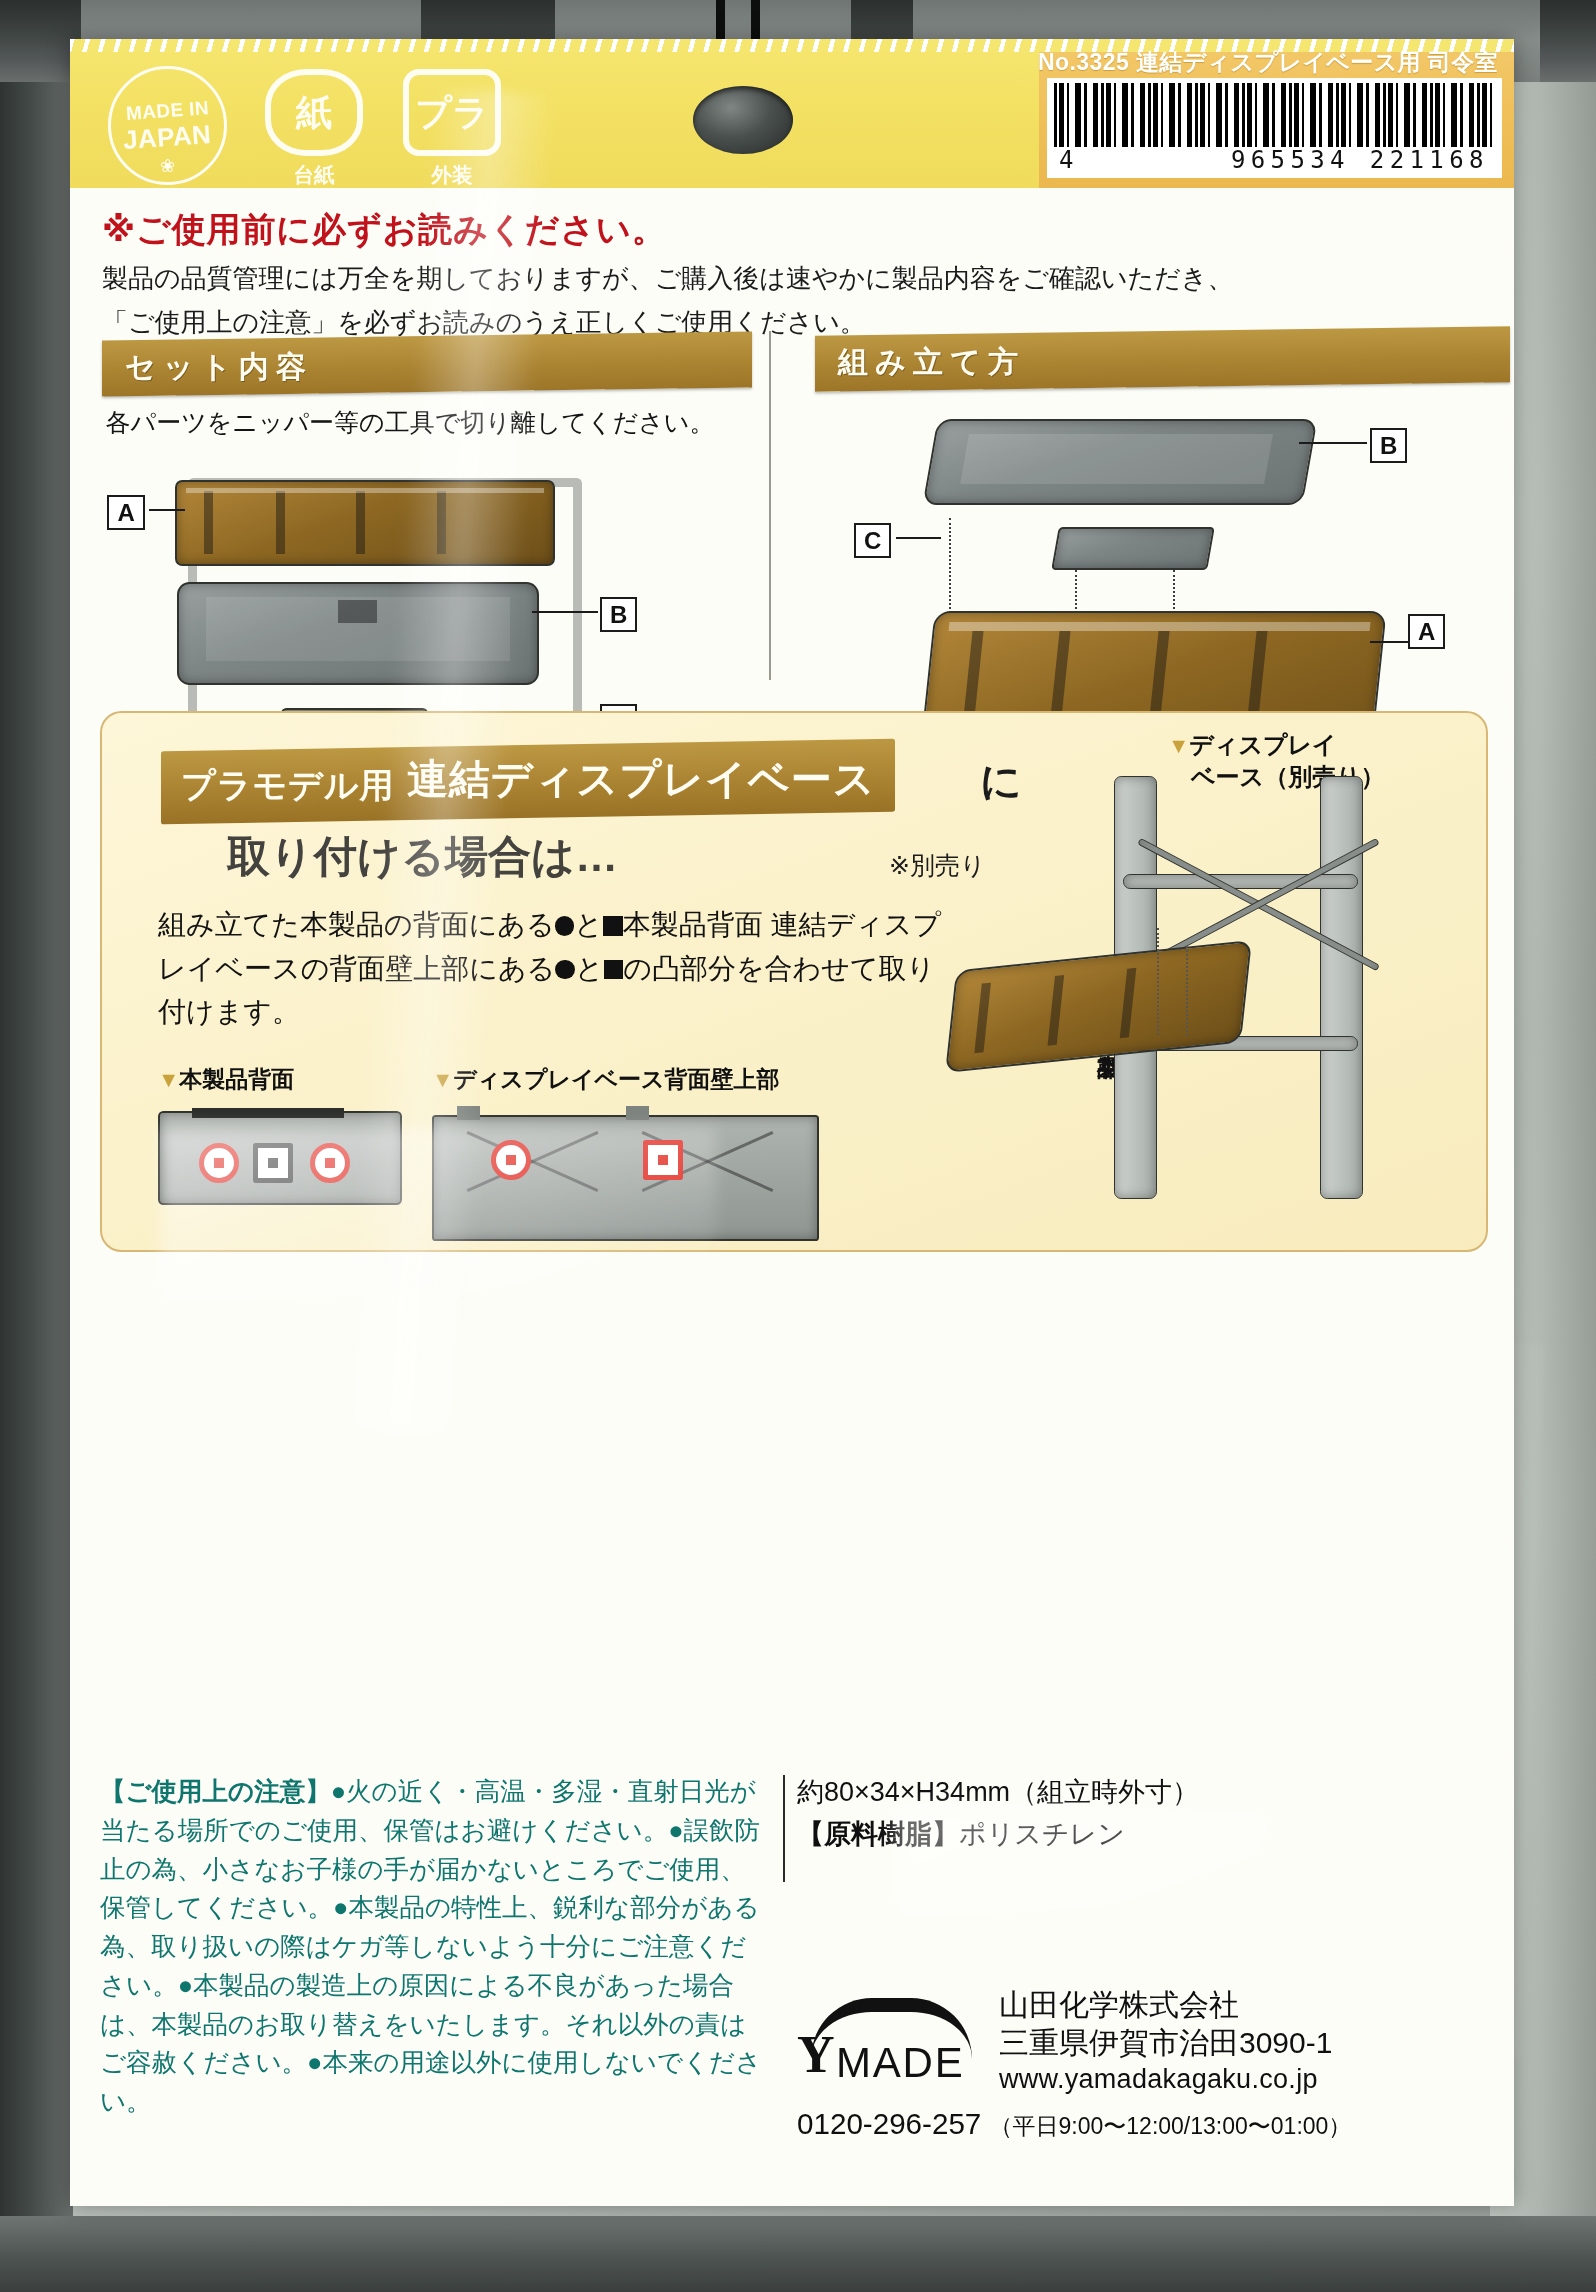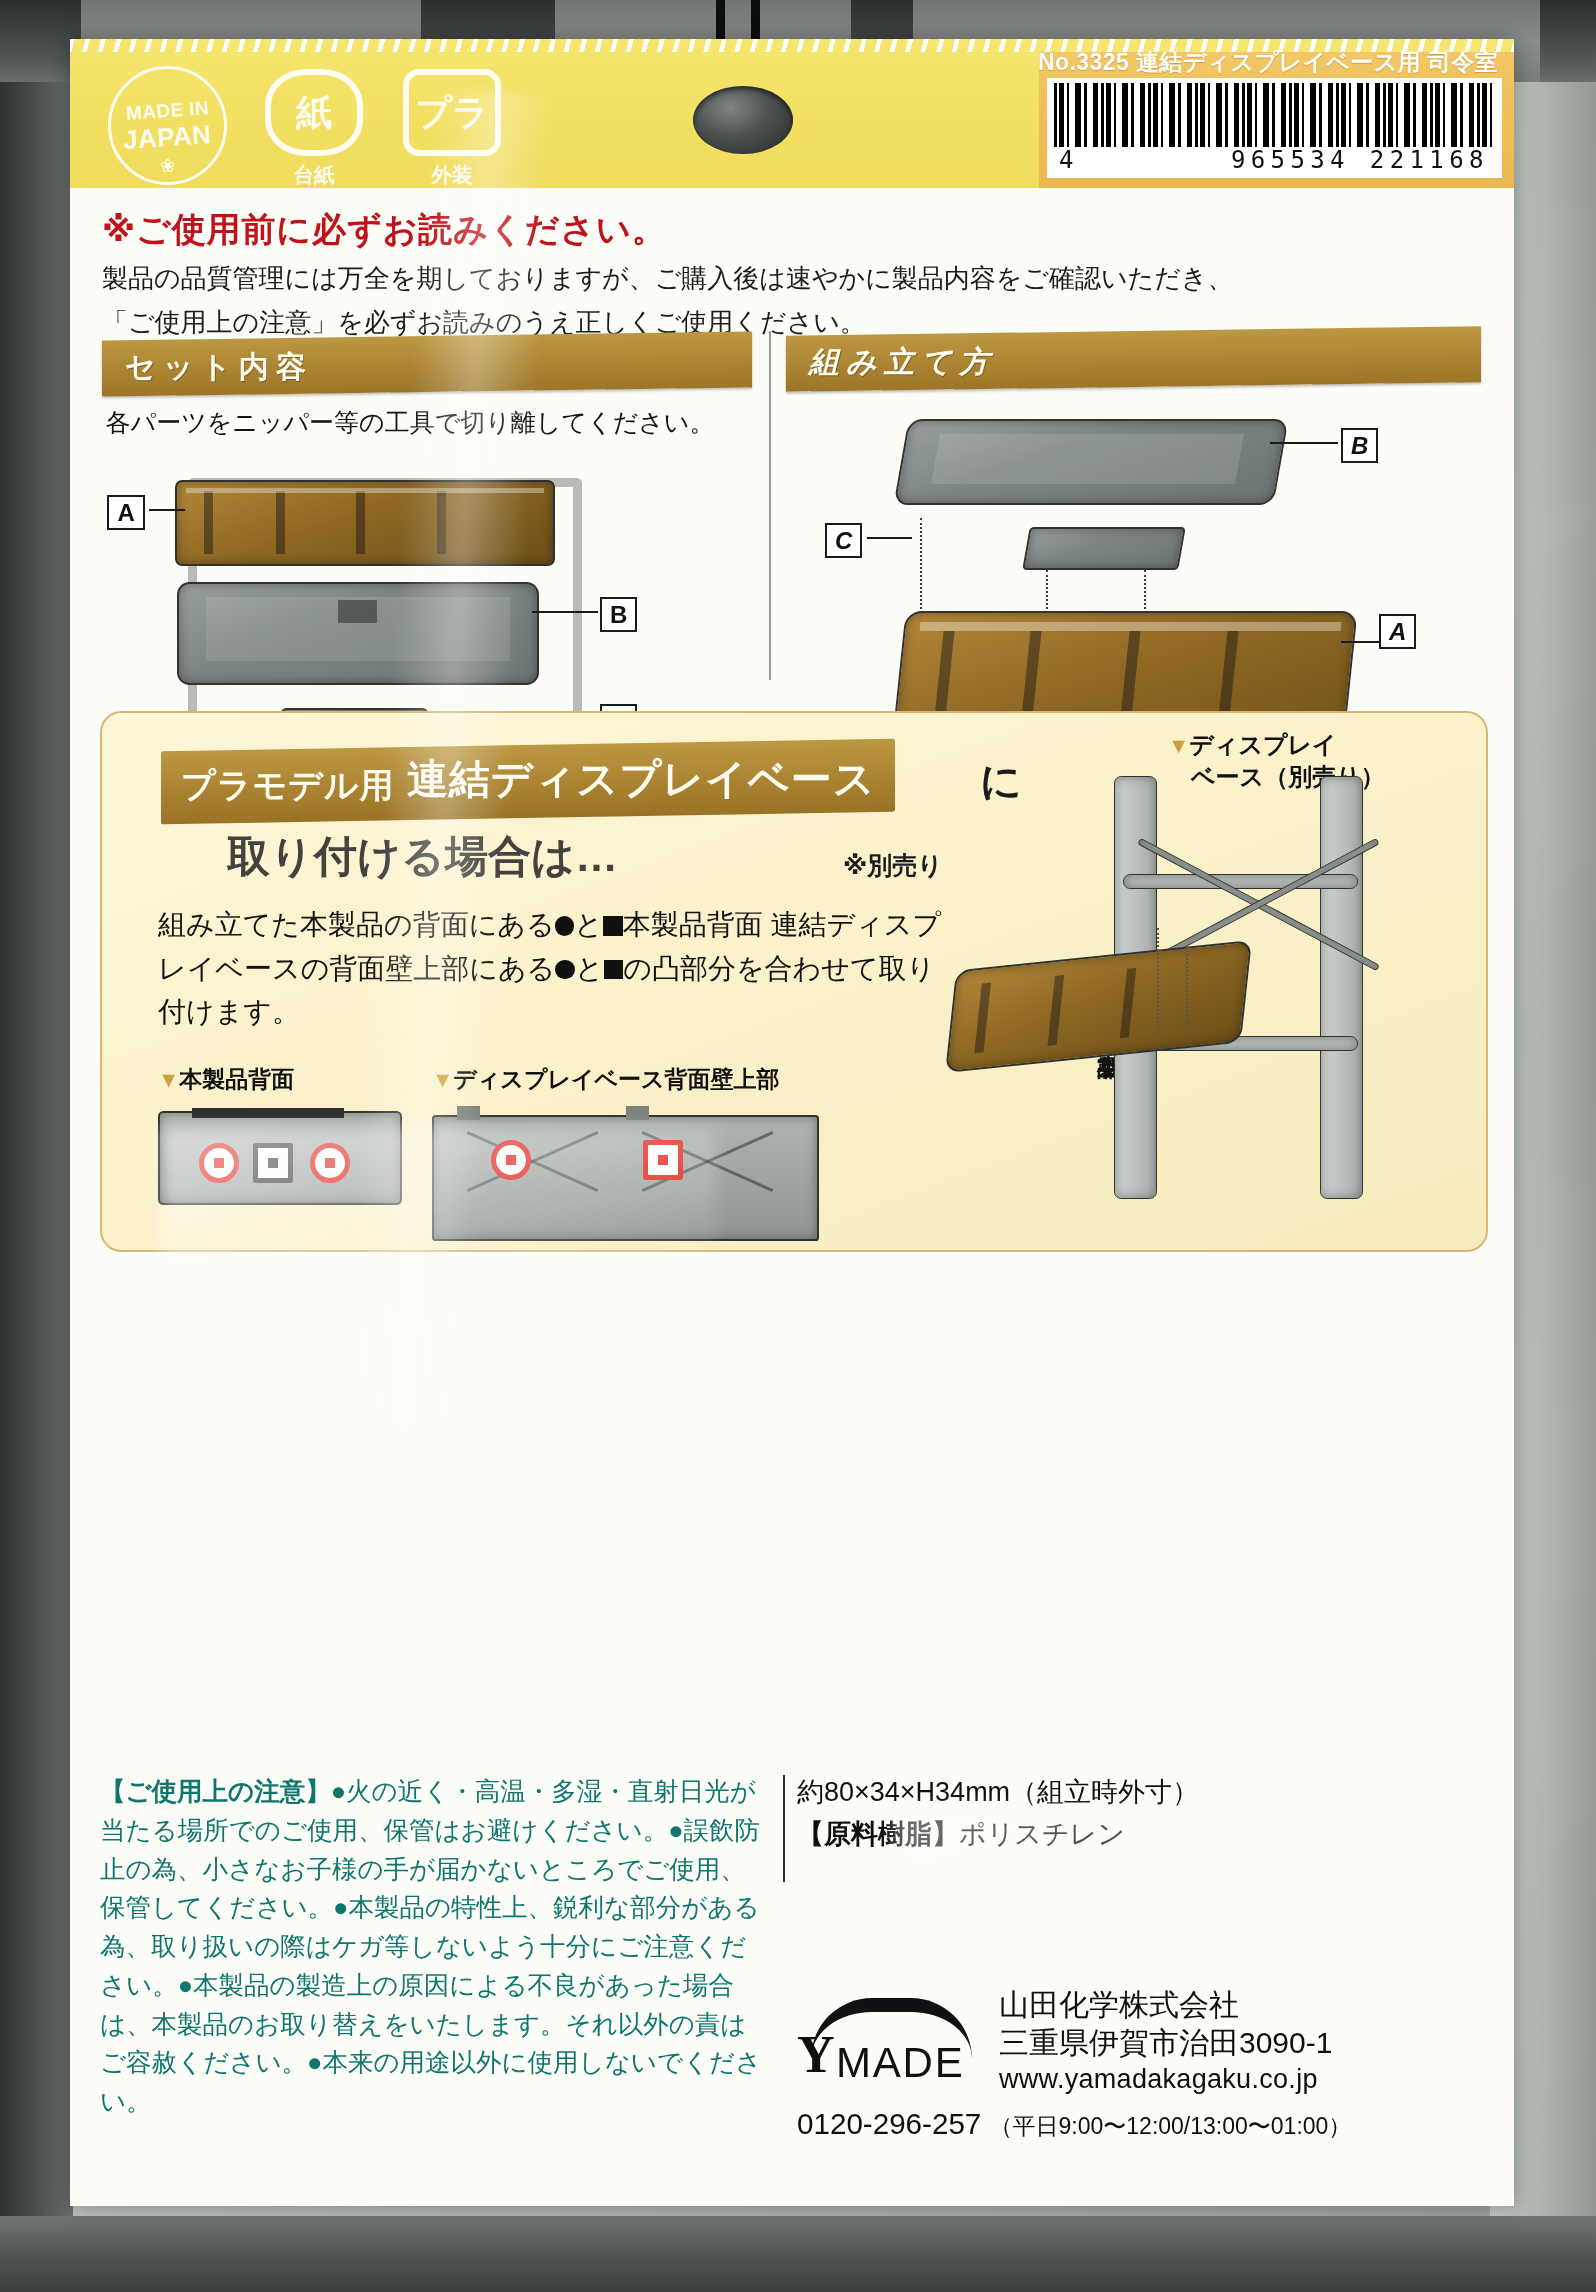--- a/index.html
+++ b/index.html
@@ -128,21 +128,21 @@
     box-shadow:0 1.8px 2.7px rgba(0,0,0,.25);
     display:flex;align-items:center;
     transform:skewY(-.8deg);
   }
   .panel-banner span{
     color:#fffdf2;font-size:30px;font-weight:bold;letter-spacing:7.2px;
     padding-left:23px;transform:skewY(.8deg);
     text-shadow:0.9px 0.9px 0 rgba(90,66,18,.6);
   }
   #panelL{position:absolute;left:32px;top:297px;width:650px;}
-  #panelR{position:absolute;left:716px;top:292px;width:695px;font-style:italic;}
+  #panelR{position:absolute;left:745px;top:292px;width:695px;}
   .panel-note{font-size:25px;color:#141414;margin:14.3px 0 0 3.6px;}
   #vdiv{position:absolute;left:699px;top:292px;width:1.8px;height:349px;background:#9a9a92;}
 
   
   .art{position:relative;}
   .box{position:absolute;border:2.7px solid #1b1b1b;background:#fff;
        font-size:24px;font-weight:bold;text-align:center;line-height:1;
        padding:3.6px 8px;color:#111;}
   .lead{position:absolute;background:#1b1b1b;height:1.8px;}
   .dots{position:absolute;border-left:2.7px dotted #3b3b3b;}
@@ -171,21 +171,21 @@
   #fbanner{
     position:absolute;left:59px;top:32px;height:73px;
     background:linear-gradient(180deg,#bd9843 0%,#a88130 60%,#9a7226 100%);
     display:flex;align-items:center;padding:0 19.7px;
     transform:skewY(-1deg);border-radius:2.7px;
   }
   #fbanner .t1{color:#fffdf2;font-size:34px;font-weight:bold;letter-spacing:0.9px;transform:skewY(1deg);}
   #fbanner .t2{color:#fffdf2;font-size:41px;font-weight:bold;letter-spacing:0.9px;margin-left:12.5px;transform:skewY(1deg);}
   #fni{position:absolute;left:878px;top:41px;font-size:41px;font-weight:bold;color:#1c1c1c;}
   #fsub{position:absolute;left:125px;top:115px;font-size:43px;font-weight:bold;color:#2a2a2a;opacity:.88;}
-  #fnote{position:absolute;left:741px;top:136px;font-size:25px;font-weight:bold;color:#1c1c1c;}
+  #fnote{position:absolute;left:787px;top:136px;font-size:25px;font-weight:normal;color:#1c1c1c;}
   #fbody{position:absolute;left:56px;top:190px;width:788px;font-size:28px;line-height:1.56;color:#121212;}
   .mark-c{display:inline-block;width:19.7px;height:19.7px;border-radius:50%;background:#111;vertical-align:-1.8px;}
   .mark-s{display:inline-block;width:19.7px;height:19.7px;background:#111;vertical-align:-1.8px;}
 
   #sub1{position:absolute;left:56px;top:351px;}
   #sub2{position:absolute;left:330px;top:351px;}
   .sublabel{font-size:23px;font-weight:bold;color:#111;white-space:nowrap;}
   .tri{color:#c9a23c;font-size:21.5px;}
   #dbLabel{position:absolute;left:1066px;top:16px;font-size:24px;font-weight:bold;color:#111;line-height:1.3;}
   #vertLabel{

